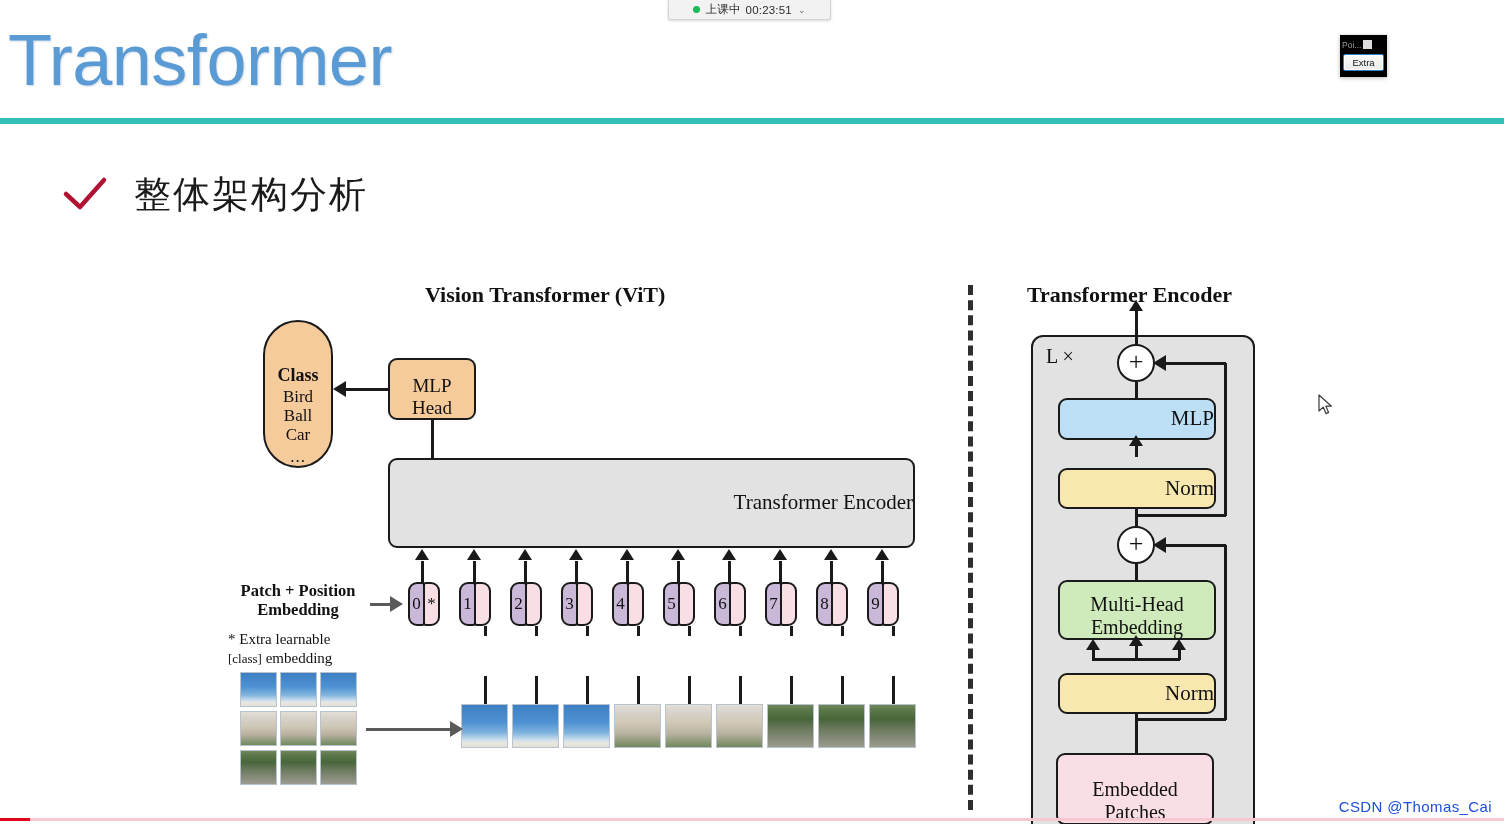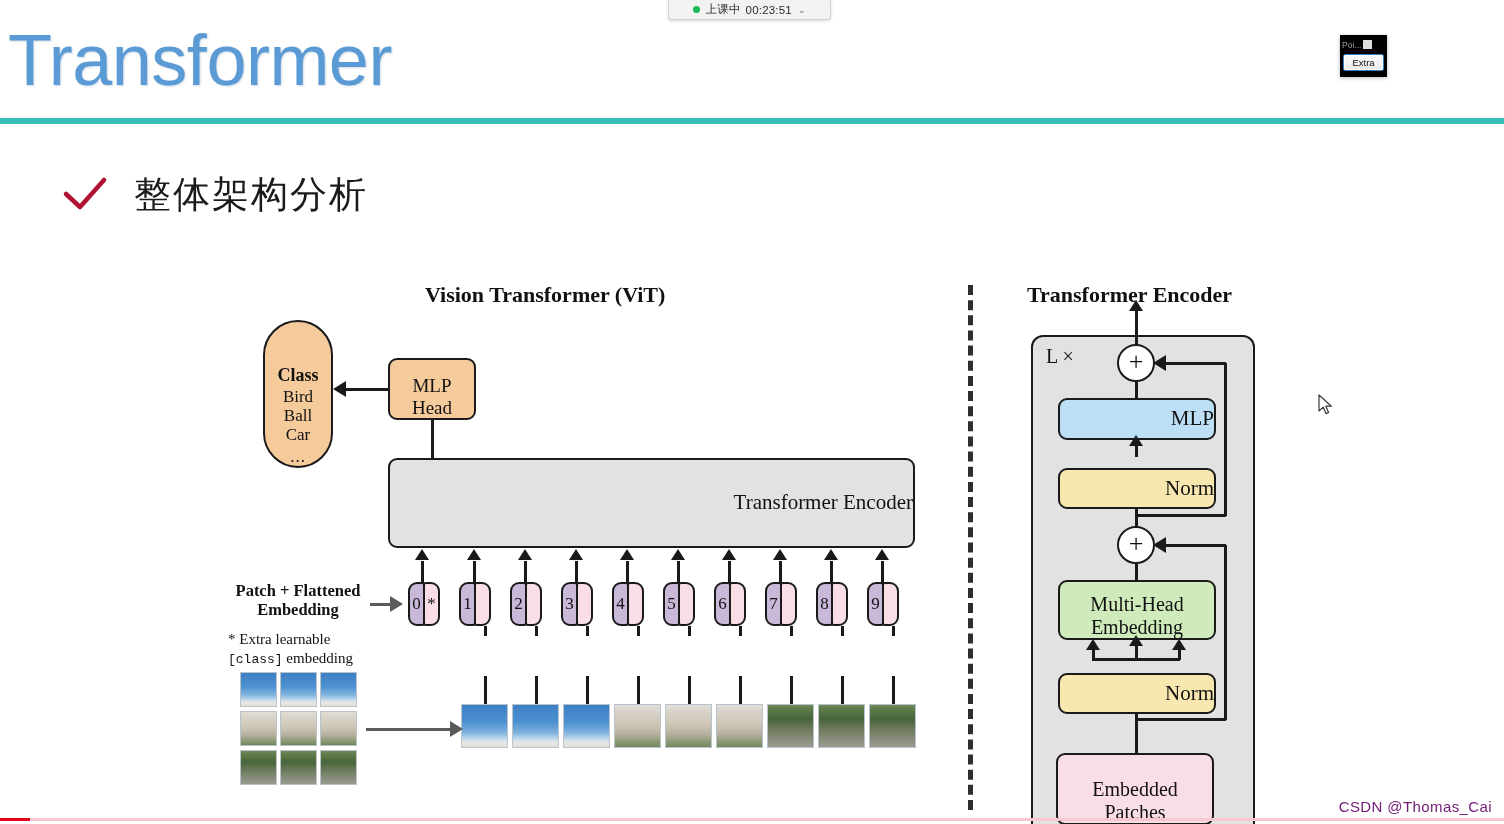--- a/index.html
+++ b/index.html
@@ -225,21 +225,21 @@
   #extra-note {
     position: absolute;
     left: 228px; top: 375px;
     width: 160px;
     text-align: left;
     font-family: "Liberation Serif", serif;
     font-size: 15px;
     color: #111;
     line-height: 1.25;
   }
-  #extra-note .mono { font-family: Liberation Mono, monospace; font-size: 13px;}
+  #extra-note .mono { font-family: Liberation Serif, serif; font-size: 13px;}
 
   
   .token {
     position: absolute;
     top: 327px;
     width: 34px; height: 44px;
     display: flex;
   }
   .token .half {
     box-sizing: border-box;
@@ -352,21 +352,21 @@
     flex-direction: column;
     font-size: 20px;
   }
 
   
   #watermark {
     position: absolute;
     right: 12px;
     top: 798px;
     font-size: 15px;
-    color: #701a75;
+    color: #1d4ed8;
     letter-spacing: 0.4px;
   }
 
   
   #progress-track {
     position: absolute;
     left: 0; top: 818px;
     width: 1504px; height: 3px;
     background: #f7c8cf;
   }
@@ -450,21 +450,21 @@
       <div class="uparrow" style="left:722px; top:294px;"></div>
     <div class="vline" style="left:779px; top:306px; height:22px;"></div>
       <div class="uparrow" style="left:773px; top:294px;"></div>
     <div class="vline" style="left:830px; top:306px; height:22px;"></div>
       <div class="uparrow" style="left:824px; top:294px;"></div>
     <div class="vline" style="left:881px; top:306px; height:22px;"></div>
       <div class="uparrow" style="left:875px; top:294px;"></div>
   </div>
 
   <div id="patch-pos-label">
-    <div>Patch + Flattened</div>
+    <div>Patch + Position</div>
     <div>Embedding</div>
   </div>
   <div class="hline grey" style="left:370px; top:348px; width:22px;"></div>
   <div class="rightarrow grey" style="left:390px; top:341px;"></div>
 
   <div id="extra-note">
     <div>* Extra learnable</div>
     <div><span class="mono">[class]</span><span> embedding</span></div>
   </div>
 

